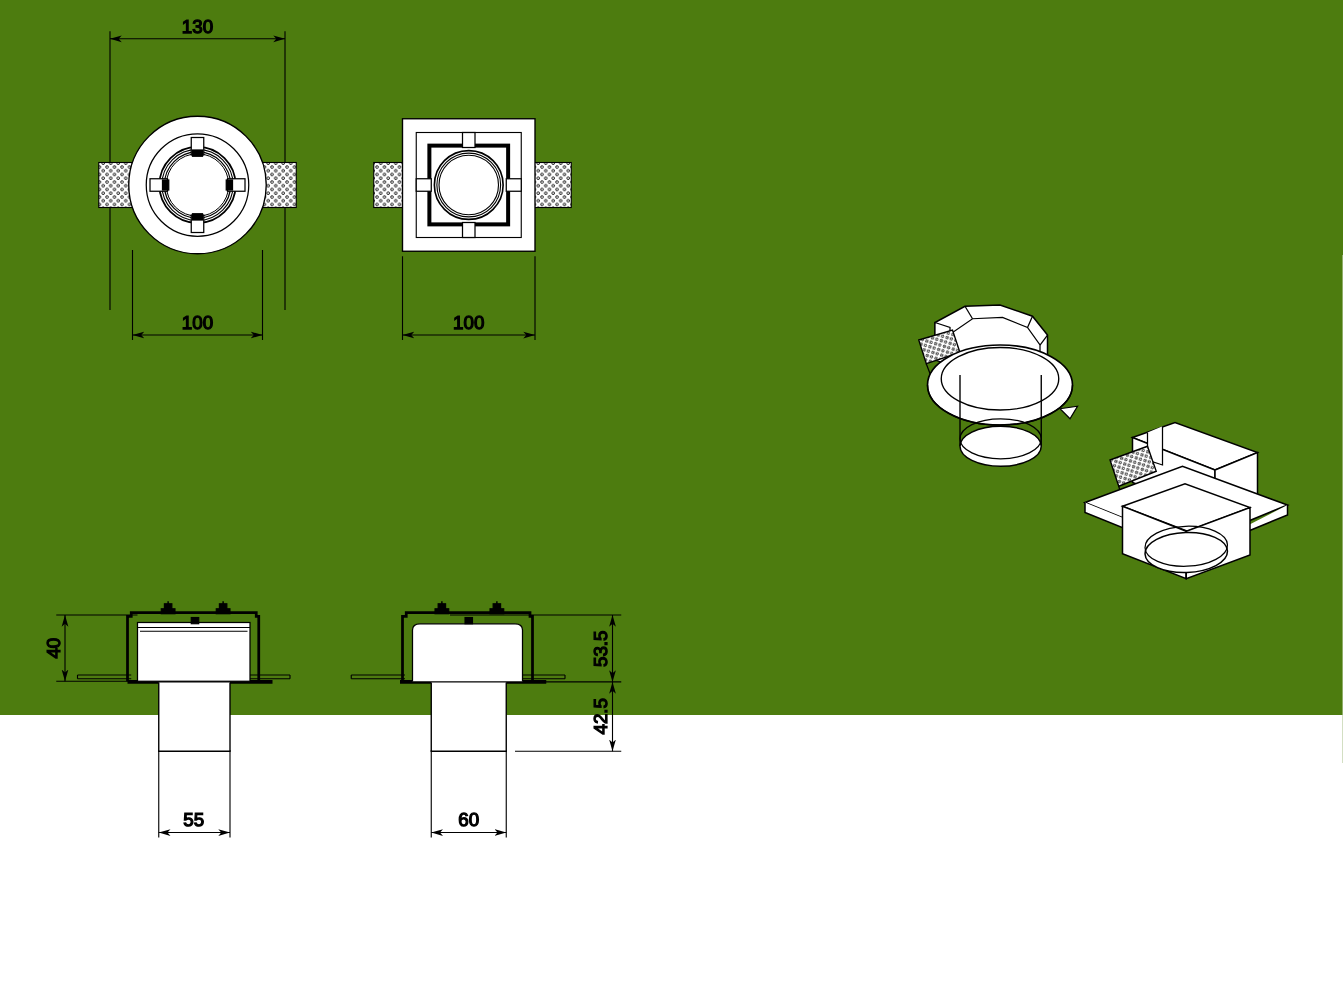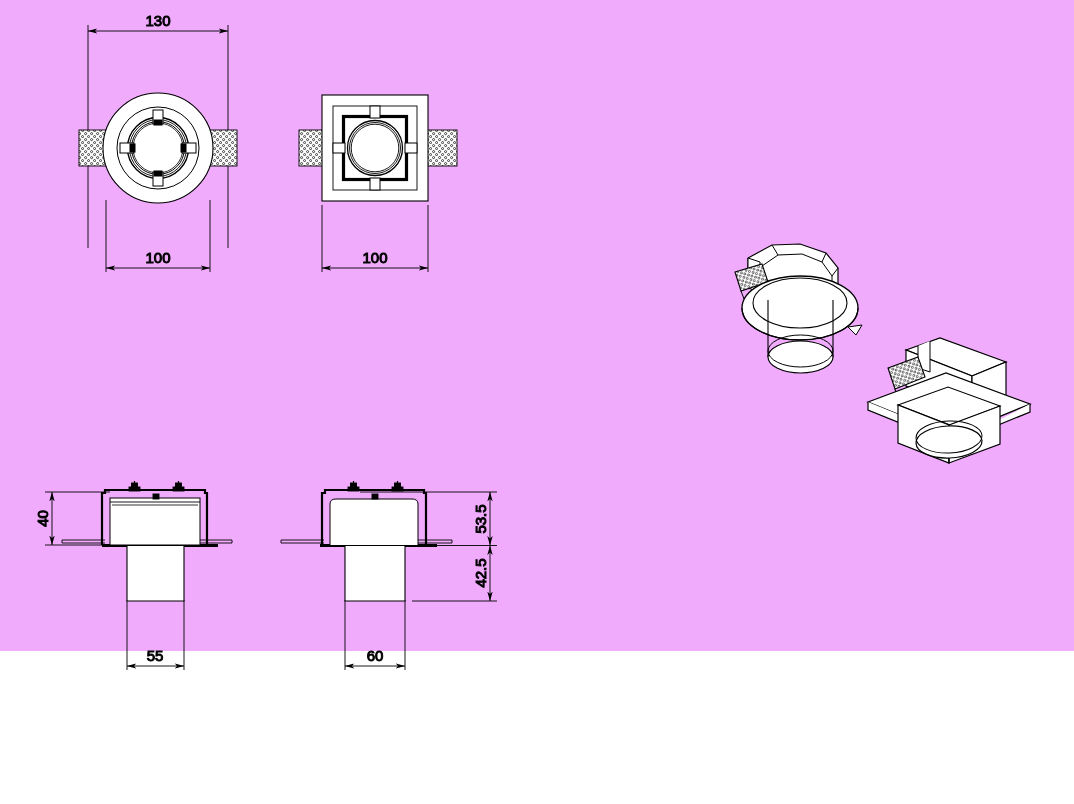--- a/index.html
+++ b/index.html
@@ -13,22 +13,22 @@
     height: 804px;
     position: relative;
     overflow: hidden;
     font-family: "Liberation Sans", sans-serif;
   }
   #drawing-sheet {
     position: absolute;
     left: 0;
     top: 0;
     width: 1074px;
-    height: 651px;
-    background: #f0abfc;
+    height: 572px;
+    background: #4d7c0f;
   }
   #drawing-svg {
     display: block;
     width: 1074px;
     height: 804px;
   }
   .dim-text {
     font-family: "Liberation Sans", sans-serif;
     font-size: 15px;
     fill: #000000;

